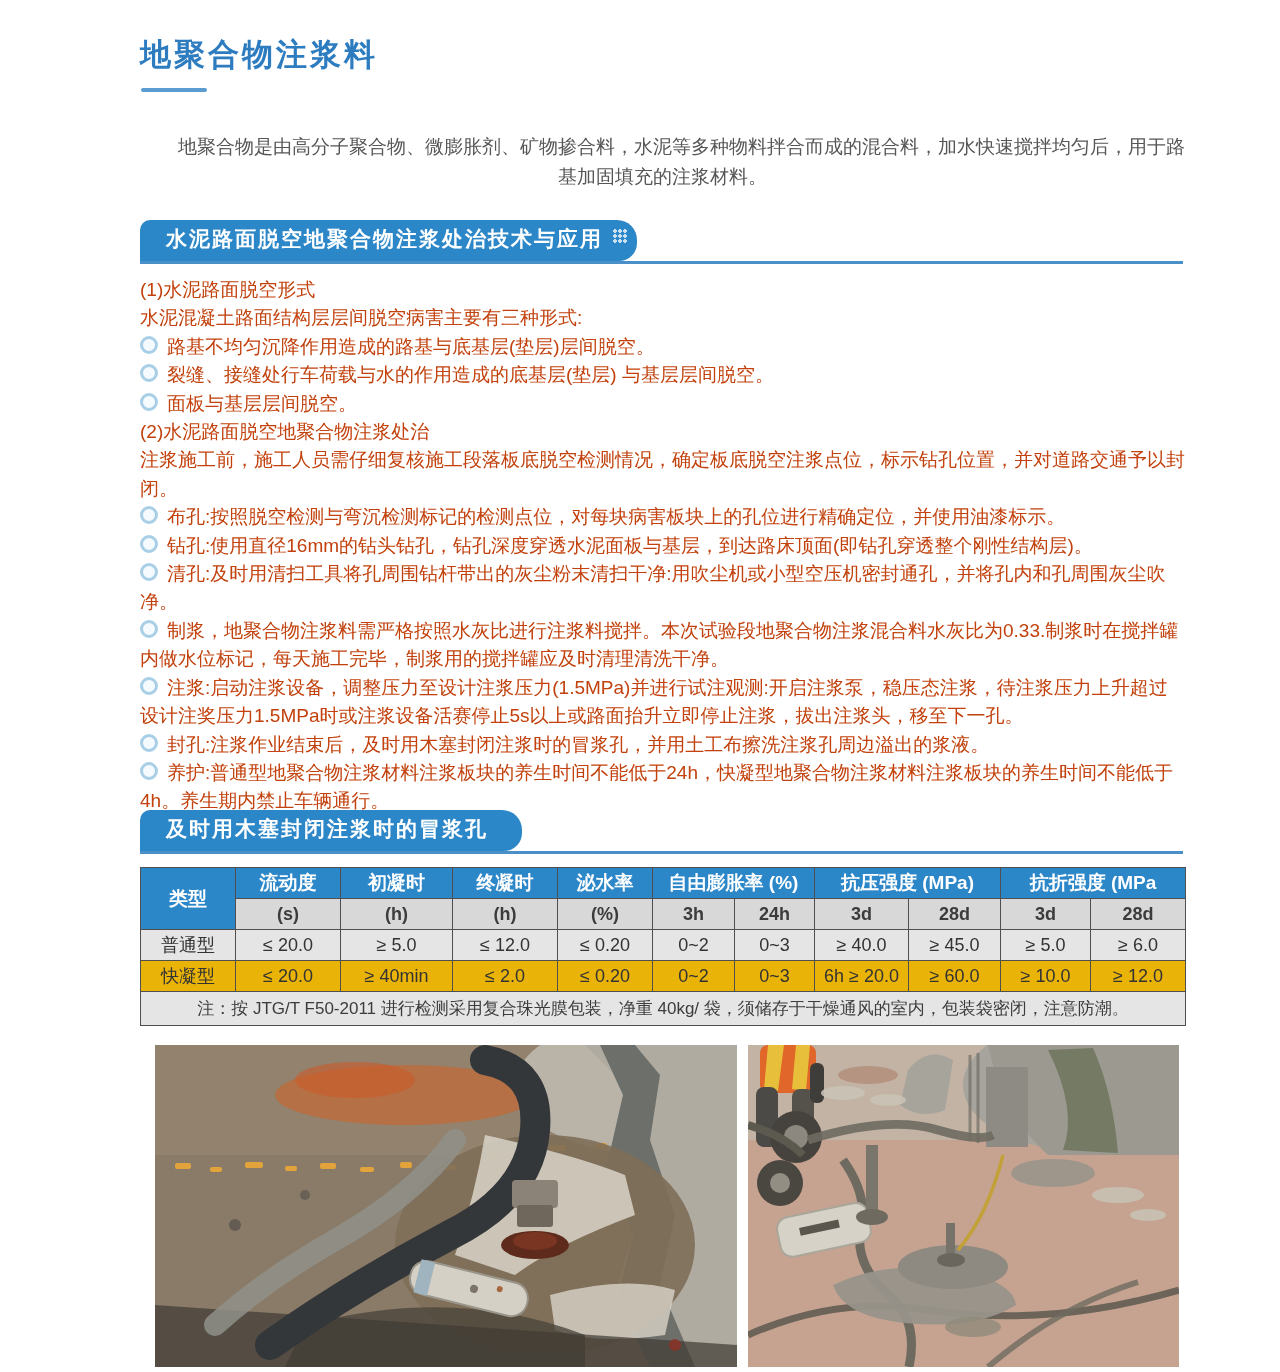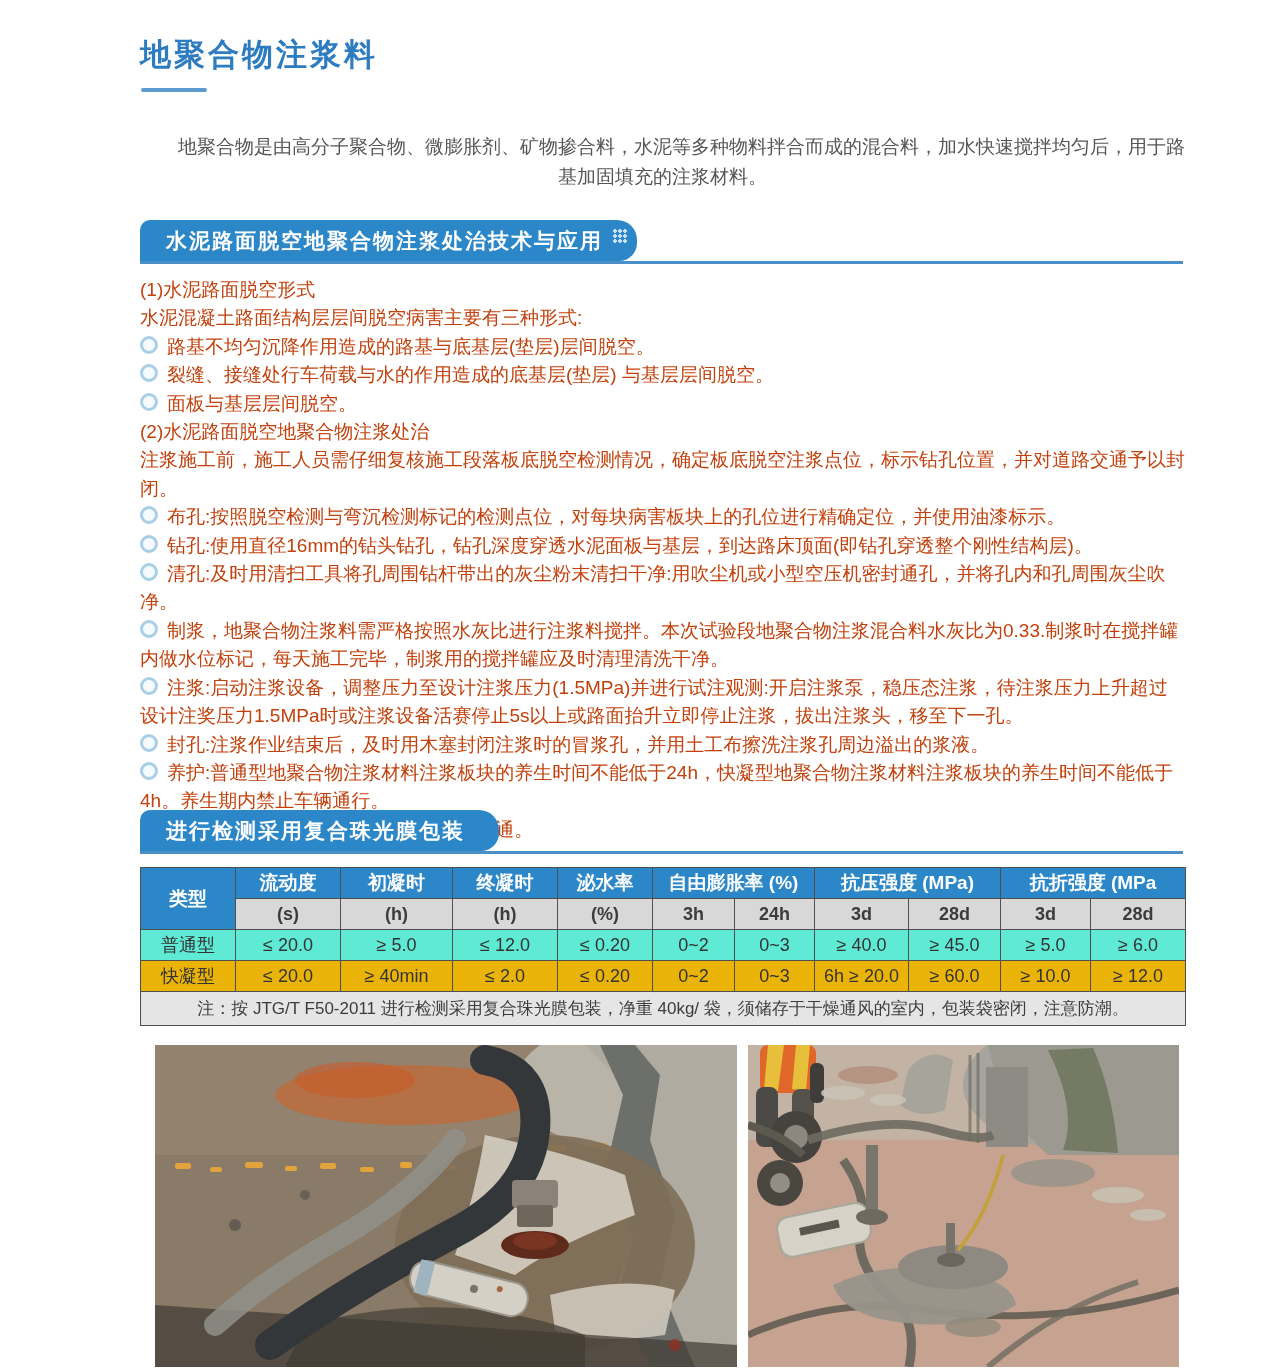--- a/index.html
+++ b/index.html
@@ -20,21 +20,21 @@
     background:#5b9bd0;border-radius:2px;
   }
 
   
   .intro{
     position:absolute;left:140px;top:110px;width:1045px;
     font-size:19px;line-height:30px;color:#565656;text-indent:2em;text-align:center;
   }
 
   
-  .banner-wrap{position:absolute;left:140px;width:1045px;height:44px;}
+  .banner-wrap{position:absolute;left:140px;width:1045px;height:44px;font-family:Liberation Mono, monospace;}
   .banner-wrap .rule{
     position:absolute;left:0;right:2px;bottom:0;height:3px;background:#4a8fc7;
   }
   .banner{
     position:absolute;left:0;top:0;height:41px;line-height:41px;
     background:#2c87c9;color:#ffffff;font-size:21px;font-weight:700;
     letter-spacing:2px;padding:0 34px 0 26px;
     border-radius:10px 20px 18px 0;
   }
   .banner .dots{
@@ -62,21 +62,21 @@
     position:absolute;left:140px;top:845px;width:1045px;
     border-collapse:collapse;table-layout:fixed;
     font-size:18px;color:#333333;
   }
   .spec-table th,.spec-table td{
     border:1.6px solid #4f4f4f;text-align:center;padding:0;
     height:30px;overflow:hidden;white-space:nowrap;
   }
   .spec-table .hblue{background:#2c87c9;color:#ffffff;font-weight:700;font-size:19px;}
   .spec-table .hgray{background:#d8d8d8;color:#3c3c3c;}
-  .spec-table .row-a td{background:#5eead4;}
+  .spec-table .row-a td{background:#e5e5e5;}
   .spec-table .row-b td{background:#eab308;}
   .spec-table .note-row td{background:#e5e5e5;font-size:17px;height:33px;color:#3c3c3c;}
 
   
   .photos{position:absolute;left:155px;top:1023px;width:1025px;height:322px;}
   .photo{position:absolute;top:0;height:322px;overflow:hidden;}
   .photo svg{display:block;}
   #photoL{left:0;width:582px;}
   #photoR{left:593px;width:431px;}
 </style>
@@ -112,21 +112,21 @@
     <p><span class="blt"></span><span>制浆，地聚合物注浆料需严格按照水灰比进行注浆料搅拌。本次试验段地聚合物注浆混合料水灰比为0.33.制浆时在搅拌罐内做水位标记，每天施工完毕，制浆用的搅拌罐应及时清理清洗干净。</span></p>
     <p><span class="blt"></span><span>注浆:启动注浆设备，调整压力至设计注浆压力(1.5MPa)并进行试注观测:开启注浆泵，稳压态注浆，待注浆压力上升超过设计注奖压力1.5MPa时或注浆设备活赛停止5s以上或路面抬升立即停止注浆，拔出注浆头，移至下一孔。</span></p>
     <p><span class="blt"></span><span>封孔:注浆作业结束后，及时用木塞封闭注浆时的冒浆孔，并用土工布擦洗注浆孔周边溢出的浆液。</span></p>
     <p><span class="blt"></span><span>养护:普通型地聚合物注浆材料注浆板块的养生时间不能低于24h，快凝型地聚合物注浆材料注浆板块的养生时间不能低于4h。养生期内禁止车辆通行。</span></p>
     <p><span class="blt"></span><span>开放交通:待养护时间满足要求后开放交通。</span></p>
   </div>
 
   <div class="banner-wrap" id="banner2">
     <div class="rule"></div>
     <div class="banner">
-      <span>进行检测采用复合珠光膜包装</span>
+      <span>及时用木塞封闭注浆时的冒浆孔</span>
     </div>
   </div>
 
   <table class="spec-table">
     <colgroup>
       <col style="width:95px">
         <col style="width:105px">
         <col style="width:112px">
         <col style="width:105px">
       <col style="width:95px">

